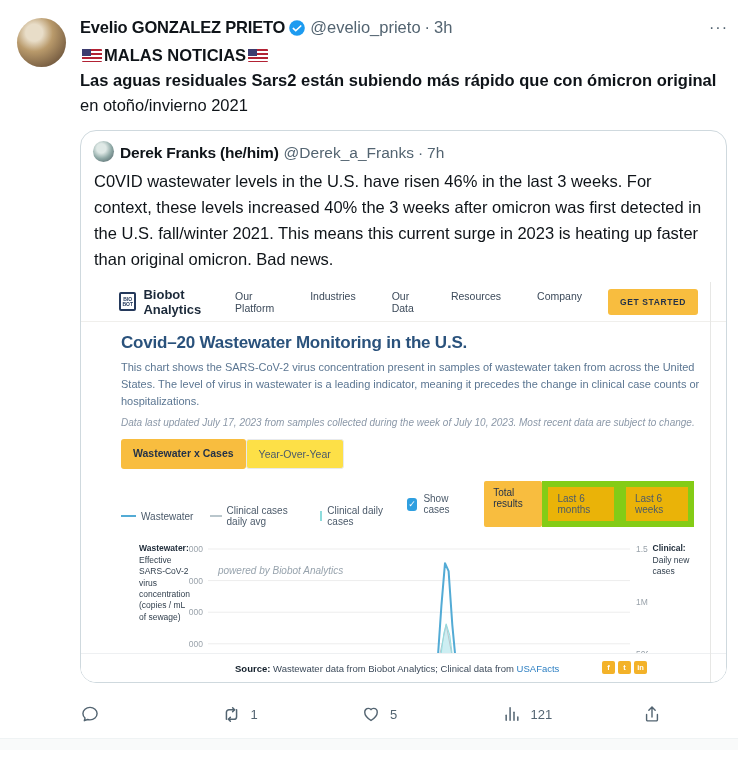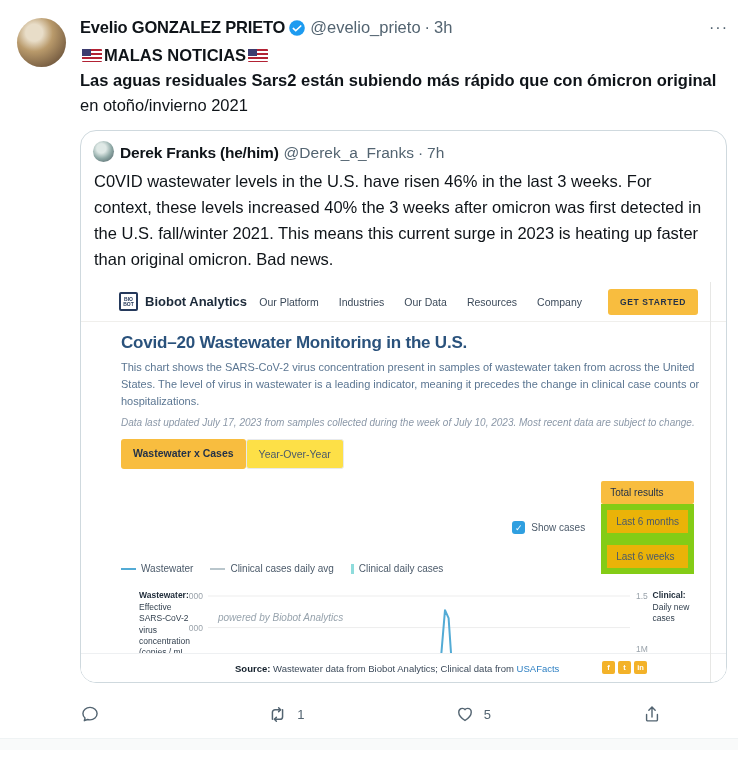--- a/index.html
+++ b/index.html
@@ -26,40 +26,40 @@
     background:radial-gradient(circle at 40% 35%, #dfe9e6 0 25%, #8fa9a6 55%, #46555c 100%); }
   .quote-text { padding:4px 13px 10px 13px; font-size:16.5px; line-height:26px; }
 
   
   .bb-img { position:relative; width:100%; height:400px; background:#fff; overflow:hidden; }
   .bb-edge { position:absolute; top:0; bottom:0; right:15px; width:1px; background:#e7e7e5; }
   .bb-header { height:40px; display:flex; align-items:center; padding:0 28px 0 38px; border-bottom:1px solid #f0efec; background:#fff; }
   .bb-logo { width:19px; height:19px; border:2px solid #25395c; border-radius:2px; display:flex; flex-direction:column;
     align-items:center; justify-content:center; font-size:5px; font-weight:bold; color:#25395c; line-height:5px; }
   .bb-brand { font-weight:bold; font-size:13px; color:#1c2a3a; margin-left:7px; }
-  .bb-nav { display:flex; gap:20px; margin-left:auto; margin-right:26px; font-size:10.5px; color:#3c4a5a; }
+  .bb-nav { display:flex; gap:36px; margin-left:auto; margin-right:26px; font-size:10.5px; color:#3c4a5a; }
   .bb-nav span { cursor:pointer; }
   .bb-cta { background:#f8bd3f; color:#243248; font-size:8.5px; font-weight:bold; letter-spacing:0.6px;
     padding:8px 12px; border-radius:3px; cursor:pointer; white-space:nowrap; }
   .bb-body { padding:11px 18px 0 40px; }
   .bb-title { font-size:17px; font-weight:bold; color:#2a527c; letter-spacing:-0.2px; }
   .bb-desc { margin-top:6px; font-size:11px; line-height:1.55; color:#5b7692; width:588px; }
   .bb-note { margin-top:7px; font-size:10px; font-style:italic; color:#8b98a8; }
   .bb-tabs { margin-top:11px; display:flex; }
   .bb-tab { font-size:10.5px; font-weight:bold; padding:8px 12px; cursor:pointer; border-radius:3px; }
   .bb-tab.active { background:#f8bd3f; color:#243248; }
   .bb-tab.inactive { background:#fde047; color:#4b5a6a; border:1px solid #e8eaed; font-weight:normal; }
   .bb-legend-row { margin-top:12px; display:flex; align-items:flex-end; font-size:10px; color:#4b5a6a; }
   .lg-item { display:flex; align-items:center; margin-right:17px; }
   .lg-line { width:15px; height:2px; margin-right:5px; }
   .lg-bar { width:3px; height:10px; margin-right:5px; }
   .bb-controls { margin-left:auto; display:flex; align-items:center; margin-right:14px; }
   .chk { width:13px; height:13px; background:#2f9fe0; border-radius:3px; color:#fff; font-size:9px;
     display:flex; align-items:center; justify-content:center; margin-right:6px; cursor:pointer; }
-  .range-group { display:flex; margin-left:16px;flex-direction:column; }
+  .range-group { display:flex; margin-left:16px; }
   .range-btn { font-size:10px; padding:6px 9px; cursor:pointer; }
   .range-btn.active { background:#f8bd3f; color:#243248; border-radius:2px; }
   .range-btn.inactive { background:#eab308; color:#4b5a6a; border:6px solid #84cc16; }
   .chart-row { display:flex; margin-top:8px; }
   .ww-label { width:68px; padding:8px 0 0 0; font-size:8.5px; line-height:1.35; color:#33414f; }
   .ww-label .b, .cl-label .b { font-weight:bold; color:#1d2a38; }
   .cl-label { width:62px; padding:8px 0 0 5px; font-size:8.5px; line-height:1.35; color:#33414f; }
   .bb-footer { position:absolute; left:0; right:0; bottom:0; height:29px; background:#fff; border-top:1px solid #eef0f2;
     display:flex; align-items:center; padding-left:154px; font-size:9.5px; color:#3c4a5a; }
   .bb-footer .b { font-weight:bold; color:#14202c; }
@@ -224,20 +224,29 @@
             <path d="M10.7 19.7l-2.2-2.2 2.2-2.2"></path>
           </svg>
         <span>1</span>
       </div>
       <div class="eng-item">
         <svg width="20" height="20" viewBox="0 0 24 24">
             <path d="M12 19.8C8.4 17.5 4.5 14 4.5 9.9 4.5 7.2 6.5 5.2 9 5.2c1.3 0 2.4.6 3 1.6.6-1 1.7-1.6 3-1.6 2.5 0 4.5 2 4.5 4.7 0 4.1-3.9 7.6-7.5 9.9z" stroke="#536471" stroke-width="1.7" fill="none" stroke-linejoin="round"></path>
           </svg>
         <span>5</span>
       </div>
+      <div class="eng-item">
+        <svg width="20" height="20" viewBox="0 0 24 24" fill="none" stroke="#536471" stroke-width="1.8" stroke-linecap="round">
+            <path d="M5 19.5v-6"></path>
+            <path d="M9.7 19.5V4.5"></path>
+            <path d="M14.4 19.5v-9.5"></path>
+            <path d="M19 19.5v-4"></path>
+          </svg>
+        <span>121</span>
+      </div>
       <div class="eng-item last">
         <svg width="20" height="20" viewBox="0 0 24 24" fill="none" stroke="#536471" stroke-width="1.7" stroke-linecap="round" stroke-linejoin="round">
             <path d="M12 15.5V4"></path>
             <path d="M8.2 7.5L12 3.7l3.8 3.8"></path>
             <path d="M5.5 12.5V19a1.2 1.2 0 0 0 1.2 1.2h10.6A1.2 1.2 0 0 0 18.5 19v-6.5"></path>
           </svg>
       </div>
     </div>
   </div>
 </div>

